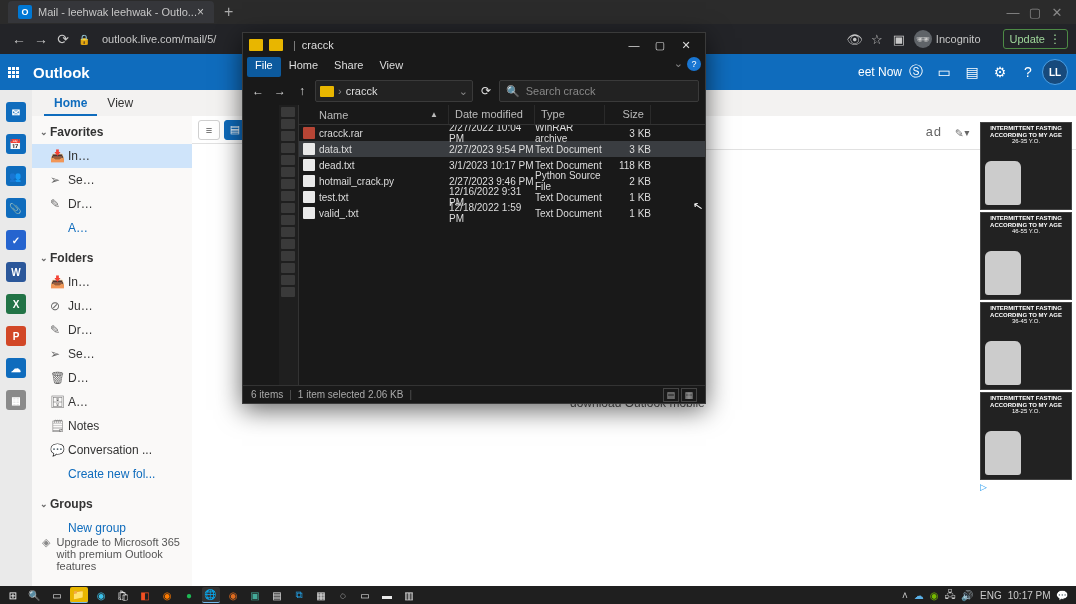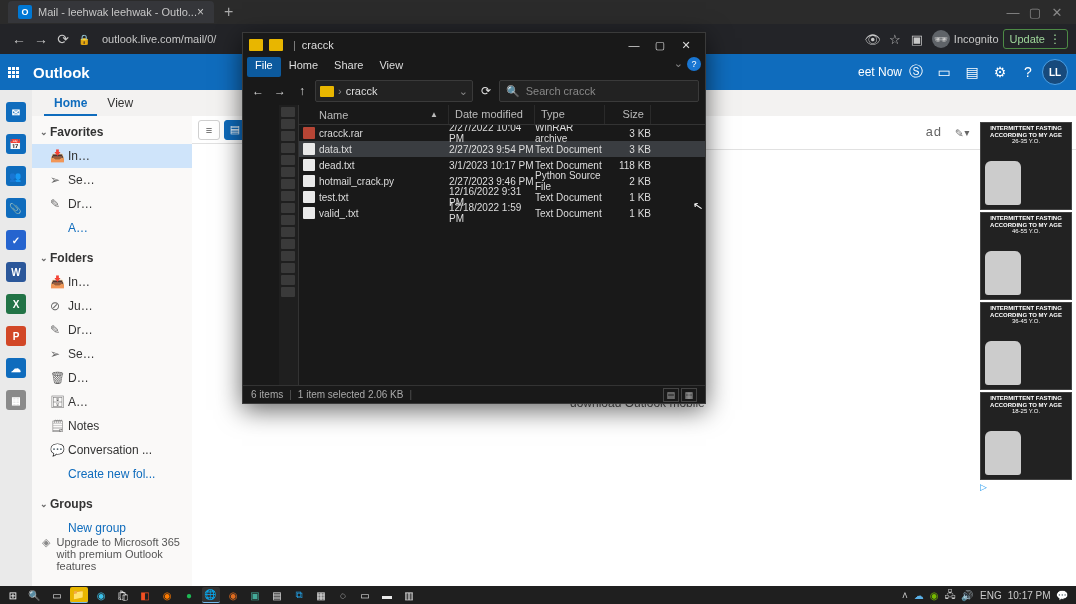--- a/index.html
+++ b/index.html
@@ -12,21 +12,21 @@
 .browser-tab .close { margin-left:auto; font-size:12px; cursor:pointer;}
 .browser-newtab { color:#aaa; font-size:16px; margin-left:6px; }
 
 .browser-bar { height:30px; background:#232428; display:flex; align-items:center; padding:0 8px; color:#c7c7c7; }
 .browser-bar .nav-icn { width:22px; text-align:center; font-size:14px; cursor:pointer;}
 .addr { flex:0 0 auto; margin-left:6px; font-size:11px; }
 .browser-bar .spacer { flex:1; }
 .rt-icn { width:22px; text-align:center; font-size:13px; position:relative;}
 .incog { display:flex; align-items:center; font-size:11px; margin:0 4px;}
 .incog .ico{width:18px;height:18px;border-radius:50%;background:#5f6368;margin-right:4px;display:flex;align-items:center;justify-content:center;}
-.update-btn { border:1px solid #4d8a45; color:#9fd79a; font-size:11px; padding:2px 6px; border-radius:3px; display:flex; align-items:center;}
+.update-btn { border:1px solid #4d8a45; color:#9fd79a; font-size:11px; padding:2px 6px; border-radius:3px; display:flex; align-items:center;margin-left:18px;}
 .update-btn::after{content:"⋮";margin-left:4px;font-size:12px;}
 
 
 .outlook-header { height:36px; background:#0f6cbd; display:flex; align-items:center; padding:0 8px; color:#ffffff; position:absolute; top:54px; left:0; right:0;}
 .waffle { display:grid; grid-template-columns:repeat(3,3px); grid-template-rows:repeat(3,3px); gap:1px; margin-right:14px;}
 .waffle span{background:#fff; width:3px; height:3px;}
 .brand{font-size:15px; font-weight:600;}
 .outlook-header .spacer{flex:1;}
 .hdr-icn{width:28px;text-align:center;font-size:14px;cursor:pointer;}
 .avatar{width:26px;height:26px;border-radius:50%;background:#174a7c;border:1px solid #4aa0e6;display:flex;align-items:center;justify-content:center;font-size:10px;font-weight:600;}
@@ -141,21 +141,21 @@
   <span class="rt-icn" style="color:#888">—</span>
   <span class="rt-icn" style="color:#888">▢</span>
   <span class="rt-icn" style="color:#888">✕</span>
 </div>
 
 <div class="browser-bar">
   <span class="nav-icn">←</span>
   <span class="nav-icn">→</span>
   <span class="nav-icn">⟳</span>
   <span class="nav-icn" style="font-size:10px;">🔒</span>
-  <span class="addr">outlook.live.com/mail/0/</span>
+  <span class="addr">outlook.live.com/mail/5/</span>
   <span class="spacer"></span>
   <span class="rt-icn">👁</span>
   <span class="rt-icn">☆</span>
   <span class="rt-icn">▣</span>
   <span class="incog">
     <span class="ico">🕶</span>
     <span>Incognito</span>
   </span>
   <span class="update-btn">
       <span>Update</span>

